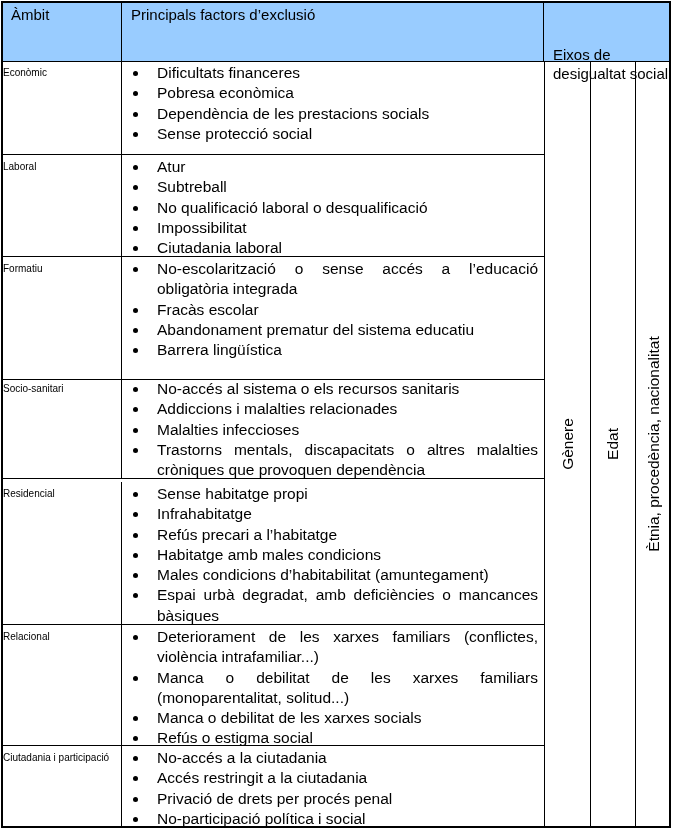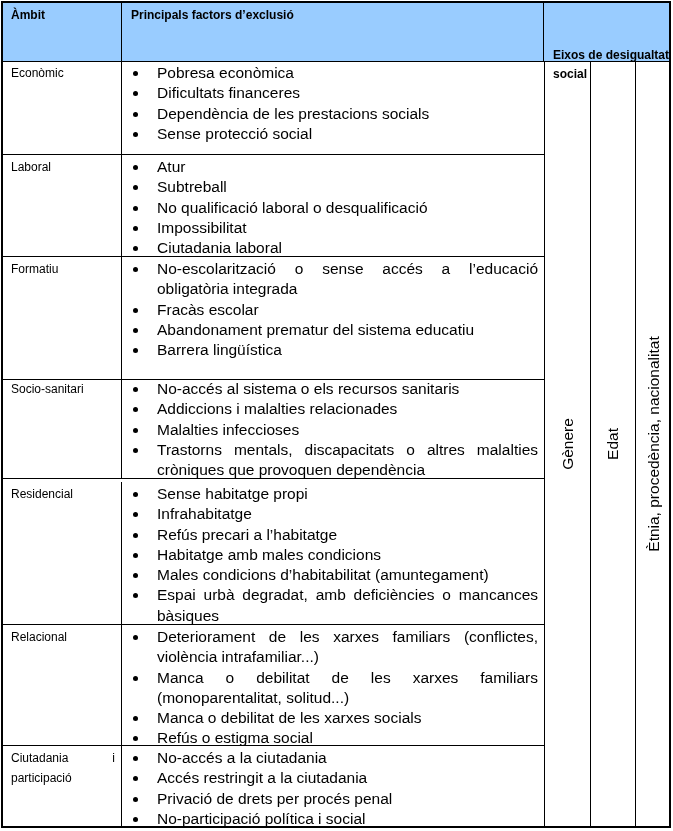--- a/index.html
+++ b/index.html
@@ -30,22 +30,22 @@
       height: 59px;
       background: #99ccff;
       border-bottom: 1.5px solid #000;
       box-sizing: border-box;
       width: 100%;
     }
     .hcell {
       position: absolute;
       top: 0;
       height: 58px;
-      font-weight: bold;
-      font-size: 12px;
+      font-weight: normal;
+      font-size: 15px;
       line-height: 18.5px;
       padding: 3px 0 0 8px;
       box-sizing: border-box;
     }
     .hcell.ambit { left: 0; width: 119px; border-right: 1.5px solid #000; }
     .hcell.factors { left: 119px; width: 422px; border-right: 1.5px solid #000; padding-left: 9px; }
     .hcell.eixos { left: 541px; width: 127px; padding-left: 9px; margin-top: 40px; }
 
     .row {
       position: absolute;
@@ -54,23 +54,23 @@
       border-bottom: 1.5px solid #000;
       box-sizing: border-box;
     }
     .row.last { border-bottom: none; }
     .ambit-cell {
       position: absolute;
       left: 0; top: 0; bottom: 0;
       width: 119px;
       border-right: 1.5px solid #000;
       box-sizing: border-box;
-      font-size: 12px;
+      font-size: 10px;
       line-height: 20px;
-      padding: 2px 6px 0 8px;
+      padding: 2px 6px 0 0;
       text-align: justify;
       text-align-last: left;
     }
     .factors-cell {
       position: absolute;
       left: 119px; top: 0; bottom: 0;
       width: 422px;
       box-sizing: border-box;
       padding: 2px 6px 0 0;
     }
@@ -124,22 +124,22 @@
   <div class="header">
     <div class="hcell ambit">Àmbit</div>
     <div class="hcell factors">Principals factors d’exclusió</div>
     <div class="hcell eixos">Eixos de desigualtat social</div>
   </div>
 
   <div class="row" style="top:58px;height:94px;">
     <div class="ambit-cell">Econòmic</div>
     <div class="factors-cell">
       <ul>
+        <li>Dificultats financeres</li>
         <li>Pobresa econòmica</li>
-        <li>Dificultats financeres</li>
         <li>Dependència de les prestacions socials</li>
         <li>Sense protecció social</li>
       </ul>
     </div>
   </div>
 
   <div class="row" style="top:152px;height:102px;">
     <div class="ambit-cell">Laboral</div>
     <div class="factors-cell">
       <ul>

